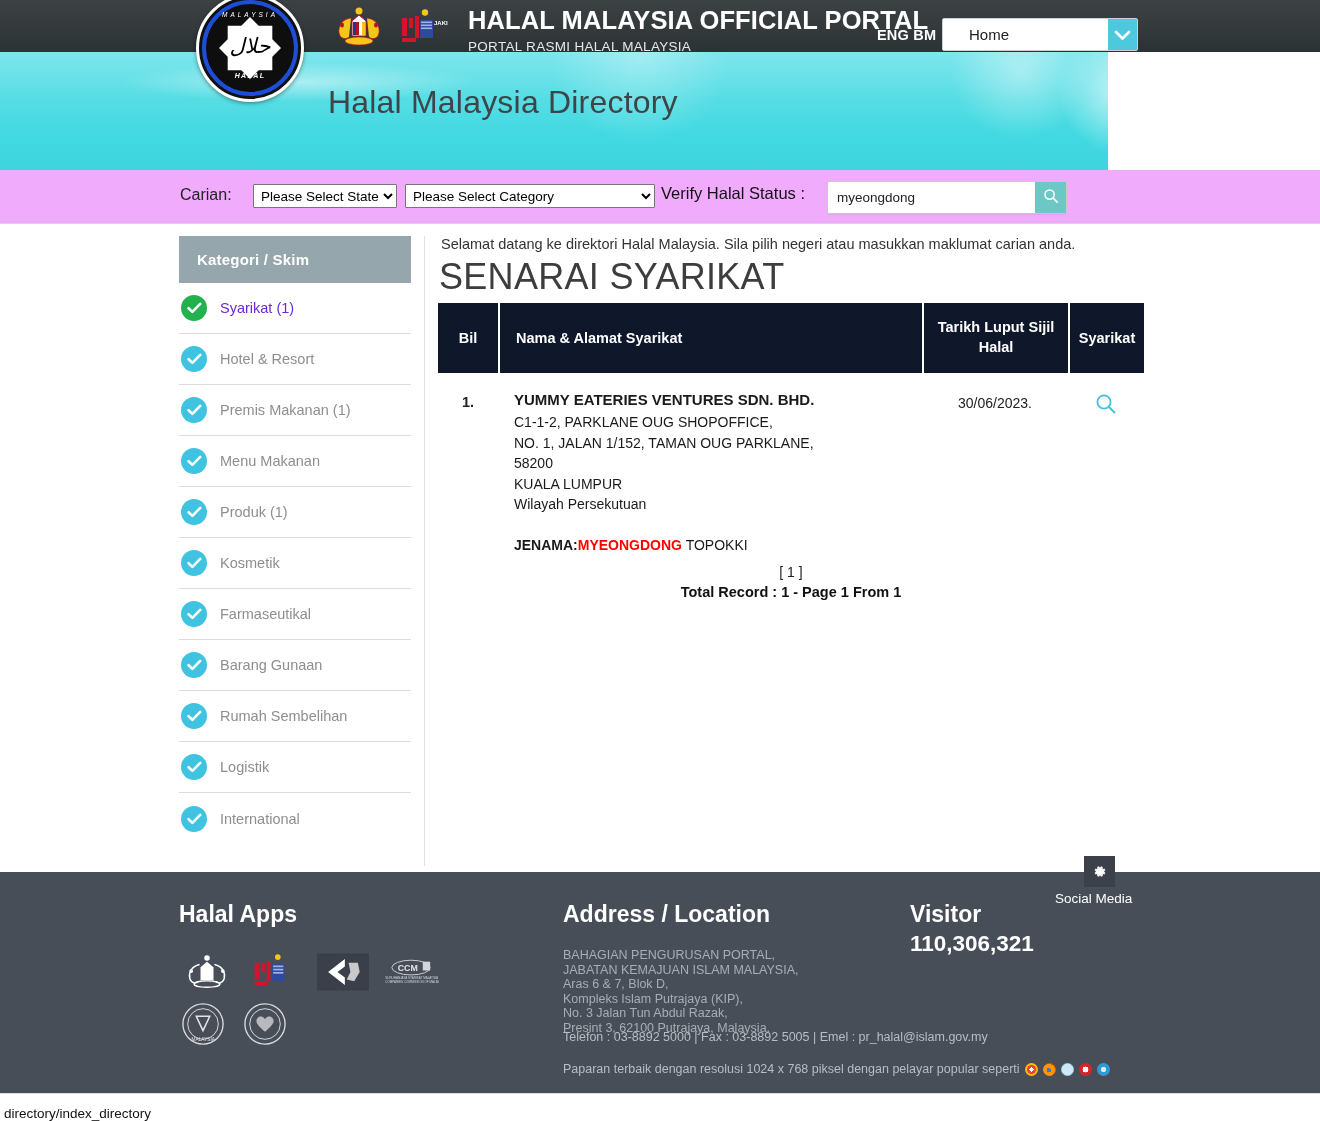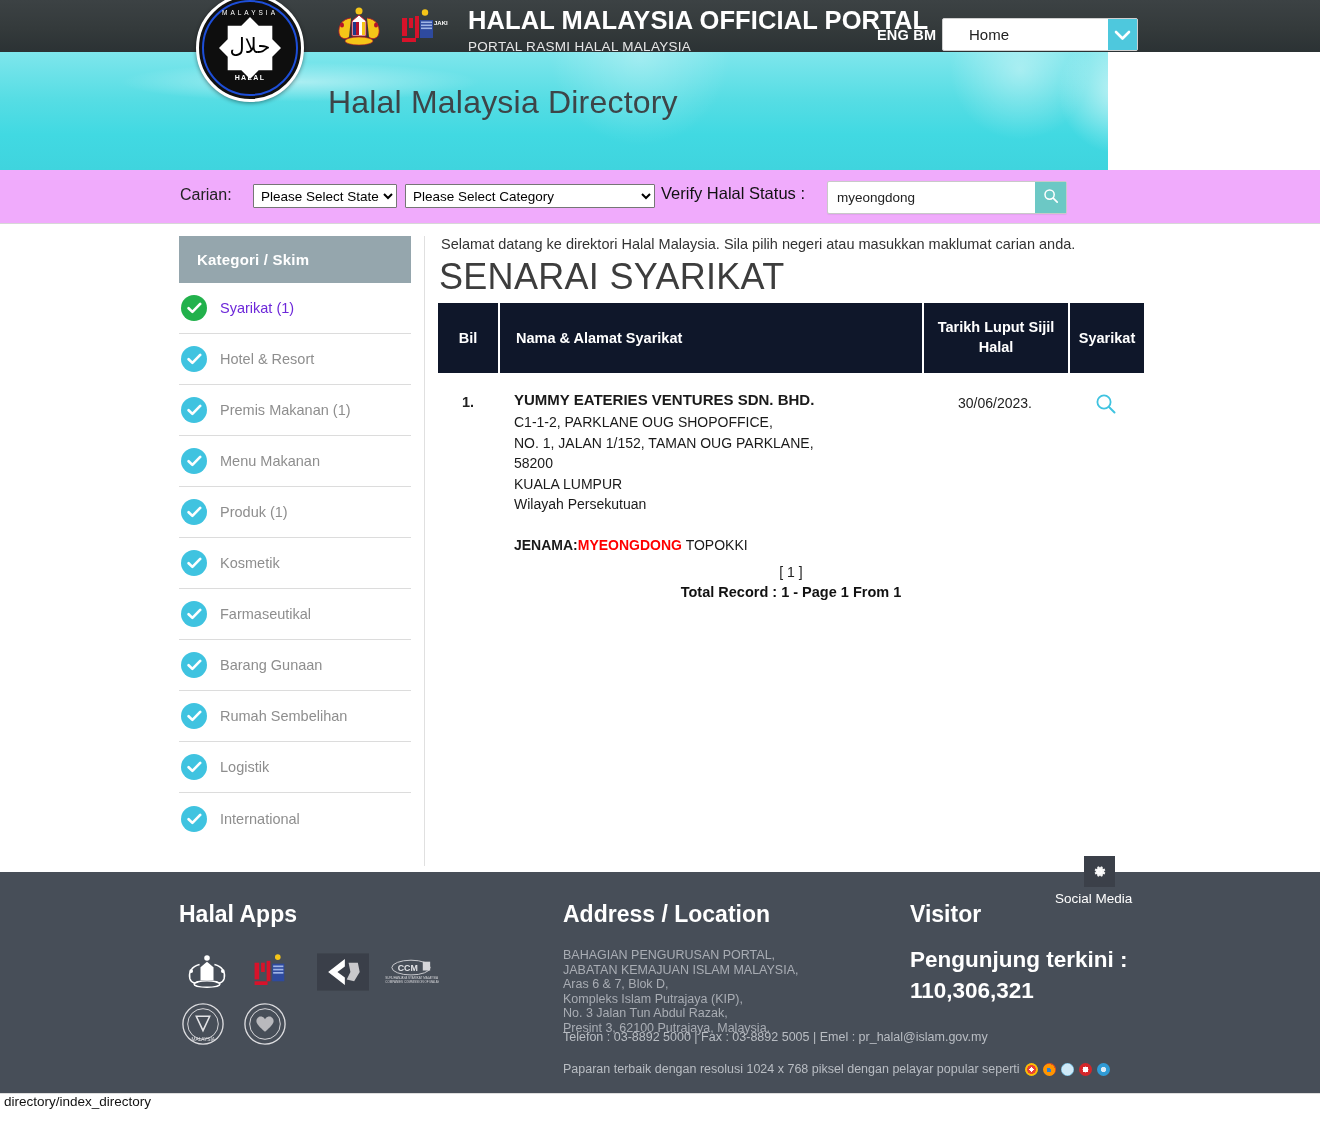--- a/index.html
+++ b/index.html
@@ -22,23 +22,23 @@
     position: absolute; left: 196px; top: -6px;
     width: 108px; height: 108px; border-radius: 50%;
     background: #111; border: 3px solid #fff;
     display: flex; align-items: center; justify-content: center;
     box-shadow: 0 1px 4px rgba(0,0,0,.45);
     z-index: 30;
   }
   .halal-logo .ring {
     width: 96px; height: 96px; border-radius: 50%;
     background: #0e0e0e;
-    border: 2px solid #1d4ed8;
+    border: 4px solid #1d4ed8;
     position: relative;
-    display:flex;align-items:center;justify-content:center;
+    display:flex;align-items:center;justify-content:center;font-style:italic;
   }
   .halal-logo .star8 {
     width: 62px; height: 62px; background: #fff;
     position: relative;
     display:flex;align-items:center;justify-content:center;
     clip-path: polygon(50% 0%, 64% 14%, 86% 14%, 86% 36%, 100% 50%, 86% 64%, 86% 86%, 64% 86%, 50% 100%, 36% 86%, 14% 86%, 14% 64%, 0% 50%, 14% 36%, 14% 14%, 36% 14%);
   }
   .halal-logo .ar { font-size: 21px; color: #000; font-family: "DejaVu Sans", sans-serif; line-height: .9; margin-top:-4px;}
   .halal-logo .lbl { position:absolute; bottom: 13px; left: 0; right: 0; text-align:center;
      font-size: 7px; color: #fff; letter-spacing: 1.4px; font-weight: bold;}
@@ -215,21 +215,21 @@
   .f-browser { position: absolute; left: 563px; top: 190px; font-size: 12.5px; color: #b9bdc3; display: flex; align-items: center; gap: 5px;}
   .bicon { width: 13px; height: 13px; border-radius: 50%; display:inline-block; }
 
   .f-visitor { position: absolute; left: 910px; top: 29px; }
   .f-visitor .cnt { font-size: 22.5px; font-weight: bold; color: #fff; line-height: 31px; margin-top: 16px; white-space: nowrap; }
 
   
   .statusbar {
     position: absolute; left: 0; top: 1093px; width: 1320px; height: 28px;
     background: #fff; border-top: 1px solid #ddd;
-    display: flex; align-items: flex-start;
+    display: flex; align-items: flex-end;
   }
   .statusbar .u { font-size: 13.5px; color: #111; padding-left: 4px; }
 </style>
 </head>
 <body>
 
 <div class="topbar">
   <div class="topbar-inner">
 
     <div class="halal-logo">
@@ -542,20 +542,19 @@
     <span>Paparan terbaik dengan resolusi 1024 x 768 piksel dengan pelayar popular seperti</span>
     <span class="bicon" style="background:radial-gradient(circle at 50% 50%, #fff 0 22%, #e94235 23% 48%, #fbbc05 49% 72%, #34a853 73%);"></span>
     <span class="bicon" style="background:radial-gradient(circle at 45% 55%, #2f7fd0 0 22%, #ff9500 23% 60%, #e2501c 61%);"></span>
     <span class="bicon" style="background:radial-gradient(circle at 50% 50%, #cfe9f7 0 60%, #8fd0ef 61%);"></span>
     <span class="bicon" style="background:radial-gradient(circle at 50% 50%, #ffffff 0 32%, #d4262a 33%);"></span>
     <span class="bicon" style="background:radial-gradient(circle at 50% 50%, #dcecf7 0 30%, #2f9bd6 31%);"></span>
   </div>
 
   <div class="f-visitor">
     <div class="f-h">Visitor</div>
-    <div class="cnt">Pengunjung terkini :</div>
     <div class="cnt" style="margin-top:0">110,306,321</div>
   </div>
 </div>
 
 <div class="statusbar">
   <div class="u">directory/index_directory</div>
 </div>
 
 </body></html>

